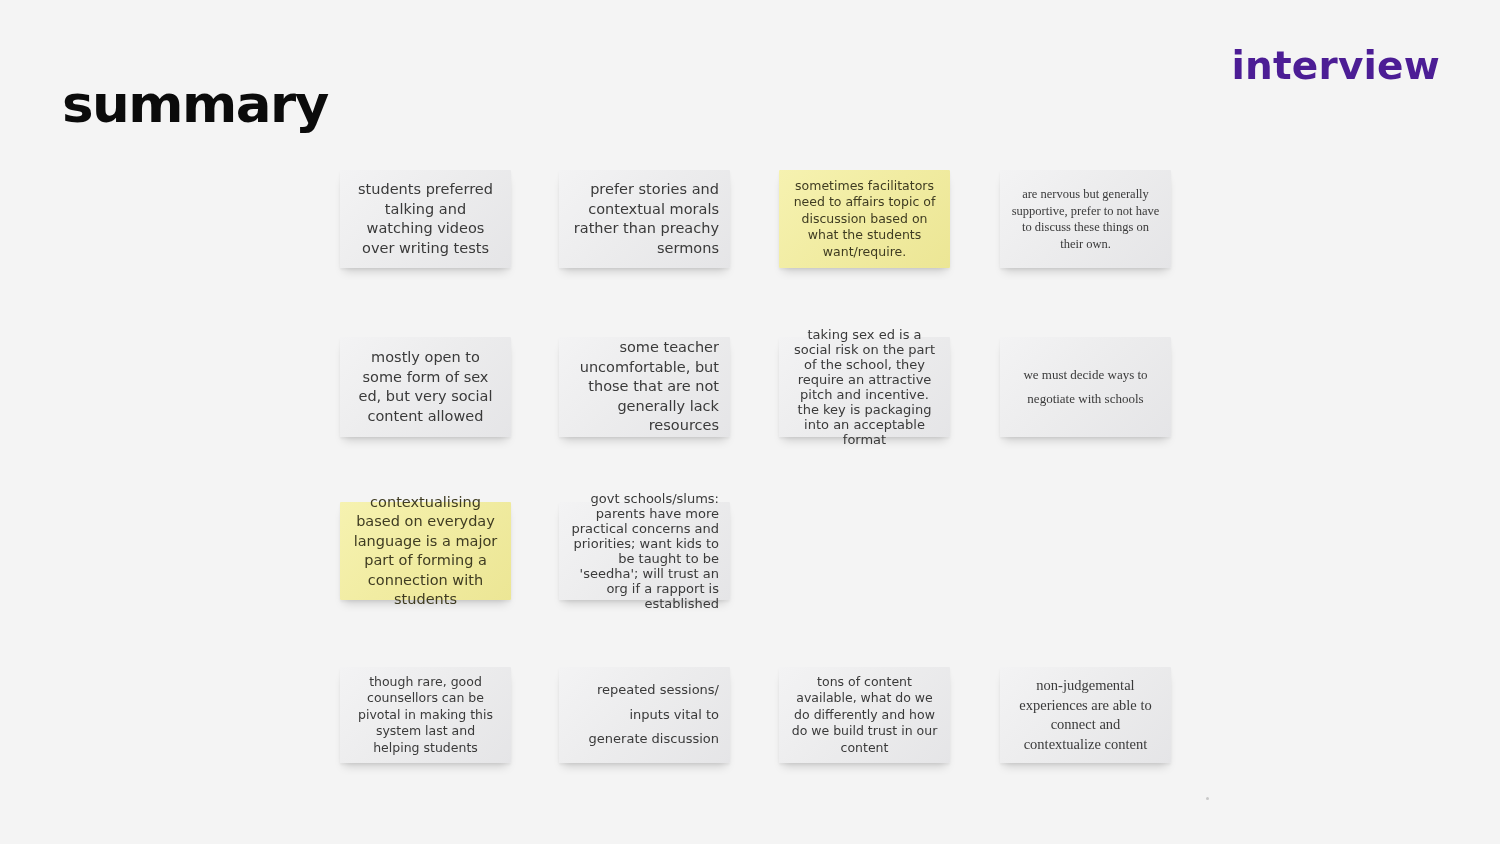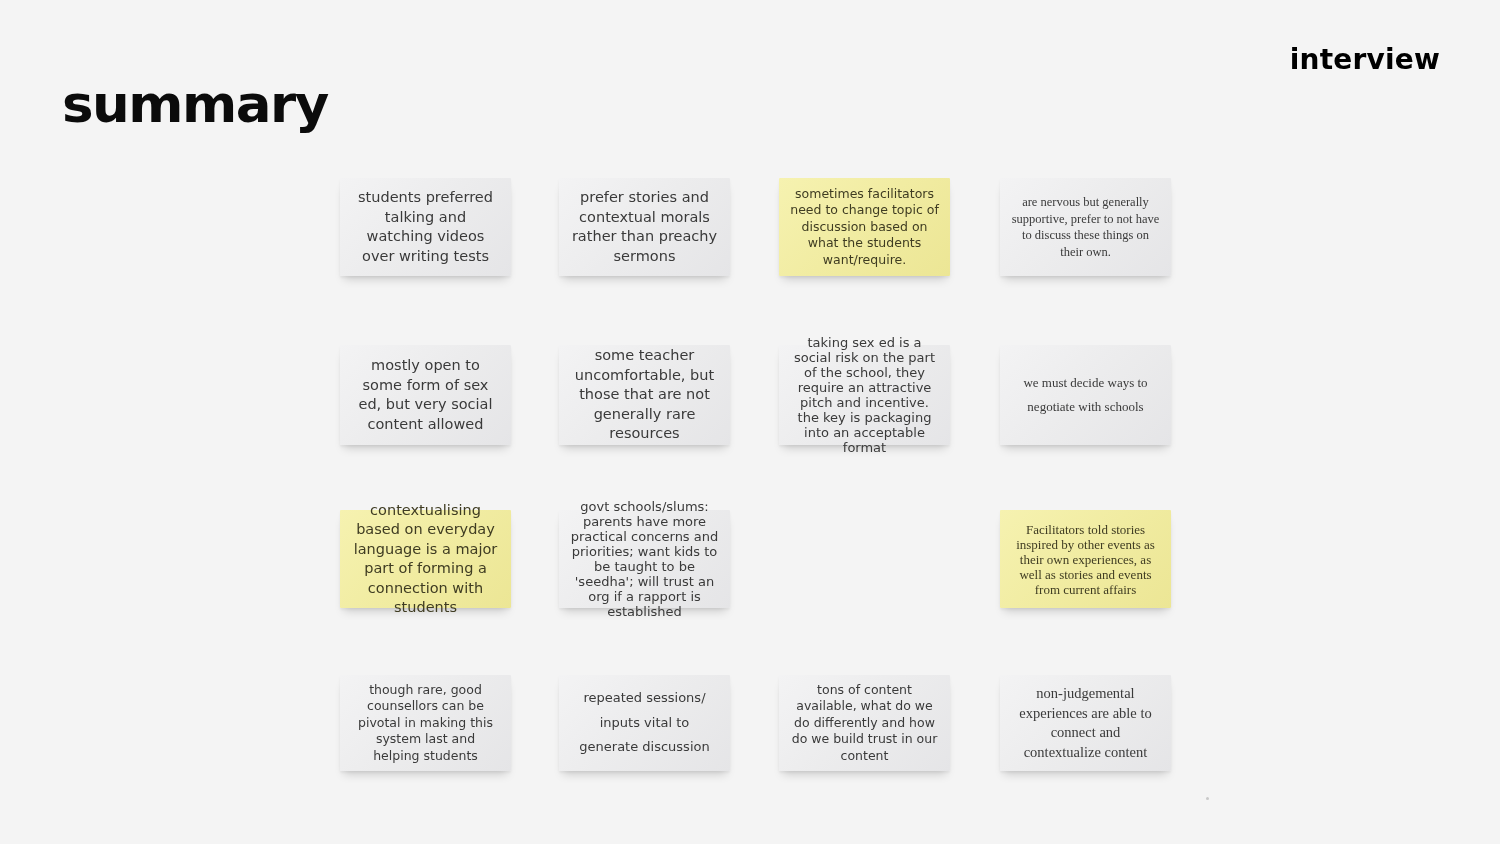--- a/index.html
+++ b/index.html
@@ -29,24 +29,24 @@
     line-height: 1;
     transform: scaleX(1.02);
     transform-origin: left center;
   }
 
   #section-label {
     position: absolute;
     right: 60px;
     top: 46px;
     font-family: "DejaVu Sans", "Liberation Sans", sans-serif;
-    font-size: 28px;
+    font-size: 39px;
     font-weight: 700;
     letter-spacing: 0.2px;
-    color: #000000;
+    color: #4c1d95;
     line-height: 1;
   }
 
   
   #card-grid {
     position: absolute;
     left: 340px;
     top: 170px;
     width: 835px;
     height: 600px;
@@ -60,21 +60,20 @@
     display: flex;
     align-items: center;
     justify-content: center;
     text-align: center;
     color: #3a3a3a;
     background: linear-gradient(135deg, #f3f3f4 0%, #ececed 48%, #e5e5e7 100%);
     box-shadow:
       0 7px 9px -4px rgba(0,0,0,0.17),
       0 2px 3px rgba(0,0,0,0.05);
     border-radius: 1px;
-    margin-top: 8px;
   }
 
   .sticky-card.yellow {
     background: linear-gradient(135deg, #f6f2b0 0%, #f1eca2 48%, #ece695 100%);
     color: #3f3c22;
   }
 
   .sticky-card .card-text {
     display: block;
     width: 100%;
@@ -90,21 +89,21 @@
     font-size: 12.5px;
     line-height: 16.5px;
   }
   .sticky-card.size-lg .card-text {
     font-size: 13px;
     line-height: 24.5px;
   }
 
   
   .col-1 { left: 0px; }
-  .col-2 { left: 219px; }
+  .col-2 { left: 219px; text-align: right; }
   .col-3 { left: 439px; }
   .col-4 { left: 660px; font-family: Liberation Serif, serif; }
 
   
   .row-1 { top: 0px; }
   .row-2 { top: 167px; }
   .row-3 { top: 332px; }
   .row-4 { top: 497px; }
 
   
@@ -131,47 +130,44 @@
 
 <div id="card-grid">
 
   <div class="sticky-card col-1 row-1 h-98">
     <span class="card-text">students preferred talking and watching videos over writing tests</span>
   </div>
   <div class="sticky-card col-2 row-1 h-98">
     <span class="card-text">prefer stories and contextual morals rather than preachy sermons</span>
   </div>
   <div class="sticky-card yellow size-md col-3 row-1 h-98">
-    <span class="card-text">sometimes facilitators need to change topic of discussion based on what the students want/require.</span>
+    <span class="card-text">sometimes facilitators need to affairs topic of discussion based on what the students want/require.</span>
   </div>
   <div class="sticky-card size-md col-4 row-1 h-98">
     <span class="card-text">are nervous but generally supportive, prefer to not have to discuss these things on their own.</span>
   </div>
 
   <div class="sticky-card col-1 row-2 h-100">
     <span class="card-text">mostly open to some form of sex ed, but very social content allowed</span>
   </div>
   <div class="sticky-card col-2 row-2 h-100">
-    <span class="card-text">some teacher uncomfortable, but those that are not generally rare resources</span>
+    <span class="card-text">some teacher uncomfortable, but those that are not generally lack resources</span>
   </div>
   <div class="sticky-card size-sm col-3 row-2 h-100">
     <span class="card-text">taking sex ed is a social risk on the part of the school, they require an attractive pitch and incentive. the key is packaging into an acceptable format</span>
   </div>
   <div class="sticky-card size-lg col-4 row-2 h-100">
     <span class="card-text">we must decide ways to negotiate with schools</span>
   </div>
 
   <div class="sticky-card size-sm col-2 row-3 h-98">
     <span class="card-text">govt schools/slums: parents have more practical concerns and priorities; want kids to be taught to be 'seedha'; will trust an org if a rapport is established</span>
   </div>
   <div class="sticky-card yellow col-1 row-3 h-98">
     <span class="card-text">contextualising based on everyday language is a major part of forming a connection with students</span>
-  </div>
-  <div class="sticky-card yellow size-sm col-4 row-3 h-98">
-    <span class="card-text">Facilitators told stories inspired by other events as their own experiences, as well as stories and events from current affairs</span>
   </div>
 
   <div class="sticky-card size-md col-1 row-4 h-96">
     <span class="card-text">though rare, good counsellors can be pivotal in making this system last and helping students</span>
   </div>
   <div class="sticky-card size-lg col-2 row-4 h-96">
     <span class="card-text">repeated sessions/ inputs vital to generate discussion</span>
   </div>
   <div class="sticky-card size-md col-3 row-4 h-96">
     <span class="card-text">tons of content available, what do we do differently and how do we build trust in our content</span>

